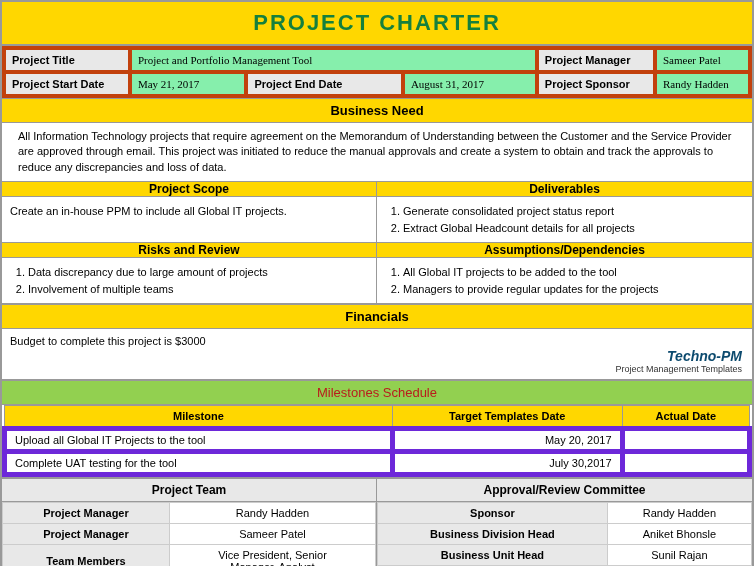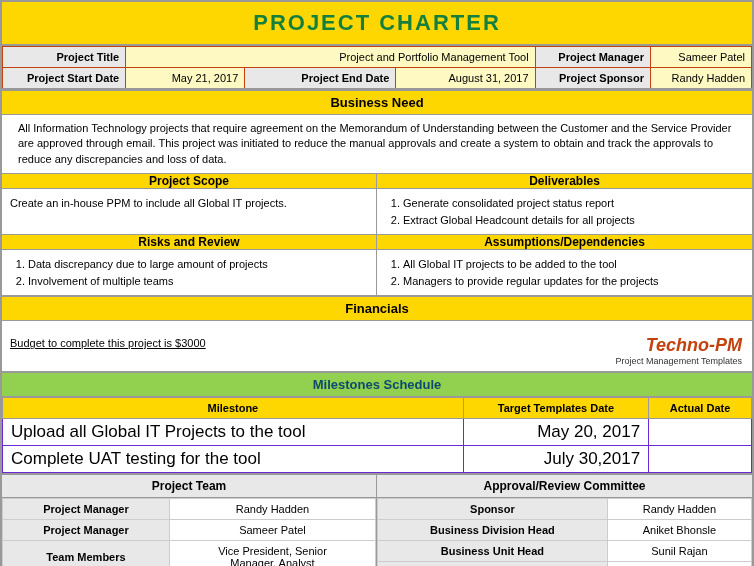--- a/index.html
+++ b/index.html
@@ -6,51 +6,51 @@
     body { font-family: Arial, sans-serif; font-size: 11px; background: #fff; width: 754px; }
     
     .charter-wrapper { width: 754px; border: 2px solid #999; }
     
     
     .header { background: #ffd700; text-align: center; padding: 8px 4px; border-bottom: 2px solid #999; }
     .header h1 { font-size: 22px; font-weight: bold; color: #15803d; letter-spacing: 2px; }
     
     
     .info-table { width: 100%; border-collapse: collapse; border-bottom: 2px solid #999; }
-    .info-table td { border: 1px solid #c2410c; padding: 4px 6px; text-align: right; }
+    .info-table td { border: 4px solid #c2410c; padding: 4px 6px; }
     .info-table .label { background: #e8e8e8; font-weight: bold; white-space: nowrap; }
-    .info-table .value { background: #fef9c3; }
+    .info-table .value { background: #86efac; font-family: Liberation Serif, serif; }
     
     
     .section-header { background: #ffd700; text-align: center; font-weight: bold; font-size: 13px; padding: 4px; border-bottom: 1px solid #999; border-top: 1px solid #999; }
-    .section-header-green { background: #92d050; text-align: center; font-weight: bold; font-size: 13px; padding: 4px; border-bottom: 1px solid #999; border-top: 1px solid #999; color: #0c4a6e; }
+    .section-header-green { background: #92d050; text-align: center; font-weight: normal; font-size: 13px; padding: 4px; border-bottom: 1px solid #999; border-top: 1px solid #999; color: #b91c1c; }
     
     
     .business-need-text { padding: 6px 16px; border-bottom: 1px solid #999; font-size: 11px; line-height: 1.4; }
     
     
     .two-col { display: flex; border-bottom: 1px solid #999; }
     .col-left { width: 50%; border-right: 1px solid #999; }
     .col-right { width: 50%; }
     .col-header { background: #ffd700; text-align: center; font-weight: bold; border-bottom: 1px solid #999; font-size: 12px; }
     .col-content { padding: 6px 8px; font-size: 11px; line-height: 1.5; }
     .col-content ol { padding-left: 18px; }
     
     
     .financials-section { border-bottom: 1px solid #999; }
-    .financials-content { padding: 16px 8px; min-height: 50px; position: relative; text-decoration: underline; }
+    .financials-content { padding: 6px 8px; min-height: 50px; position: relative; }
     .techno-pm { position: absolute; right: 10px; bottom: 5px; text-align: right; }
-    .techno-pm .brand { font-size: 18px; font-weight: bold; color: #c2410c; font-style: italic; }
+    .techno-pm .brand { font-size: 14px; font-weight: bold; color: #0c4a6e; font-style: italic; }
     .techno-pm .sub { font-size: 9px; color: #333; }
     
     
     .milestones-section { border-bottom: 1px solid #999; }
     .milestones-table { width: 100%; border-collapse: collapse; }
     .milestones-table th { background: #ffd700; font-weight: bold; text-align: center; padding: 4px; border: 1px solid #999; font-size: 11px; }
-    .milestones-table td { padding: 3px 8px; border: 1px solid #6d28d9; font-size: 17px; }
+    .milestones-table td { padding: 3px 8px; border: 5px solid #6d28d9; font-size: 11px; }
     
     
     .bottom-section { display: flex; border-top: 1px solid #999; }
     .team-col { width: 50%; border-right: 1px solid #999; }
     .approval-col { width: 50%; }
     .bottom-header { background: #e8e8e8; text-align: center; font-weight: bold; padding: 4px; border-bottom: 1px solid #999; font-size: 12px; }
     .bottom-table { width: 100%; border-collapse: collapse; }
     .bottom-table td { padding: 4px 6px; border: 1px solid #ccc; font-size: 11px; text-align: center; }
     .bottom-table .row-label { background: #e8e8e8; font-weight: bold; }
   </style>

